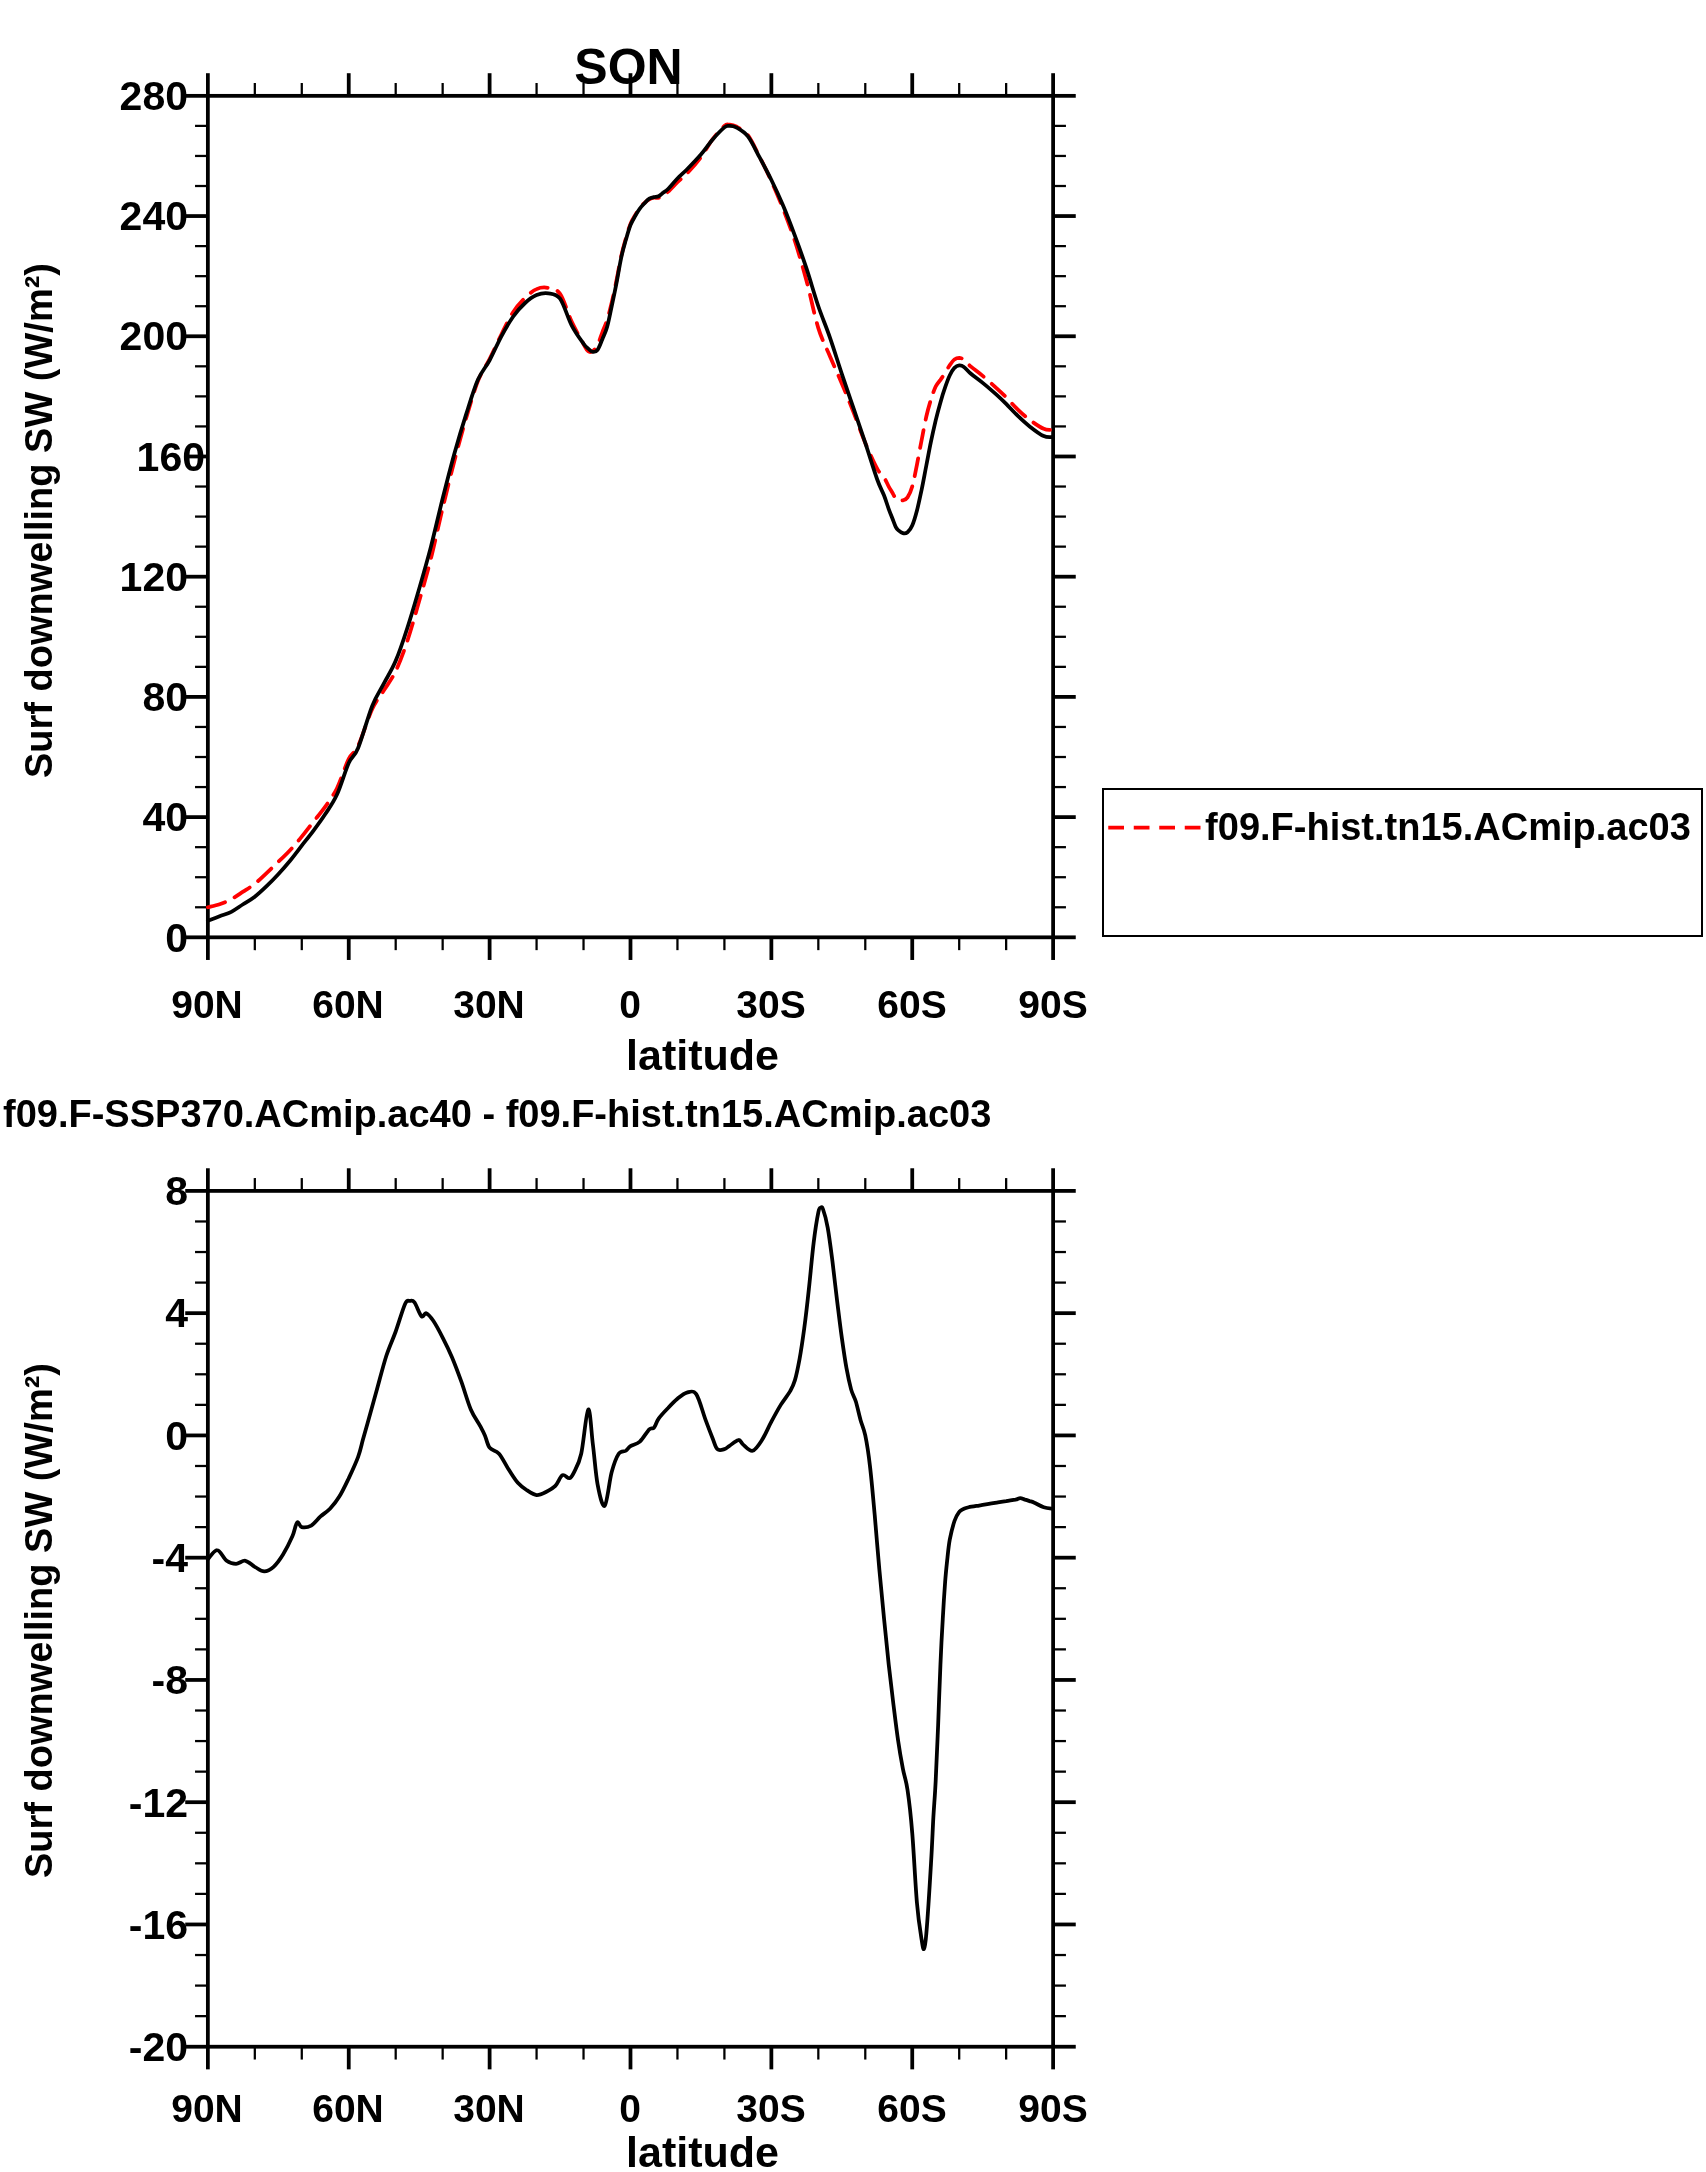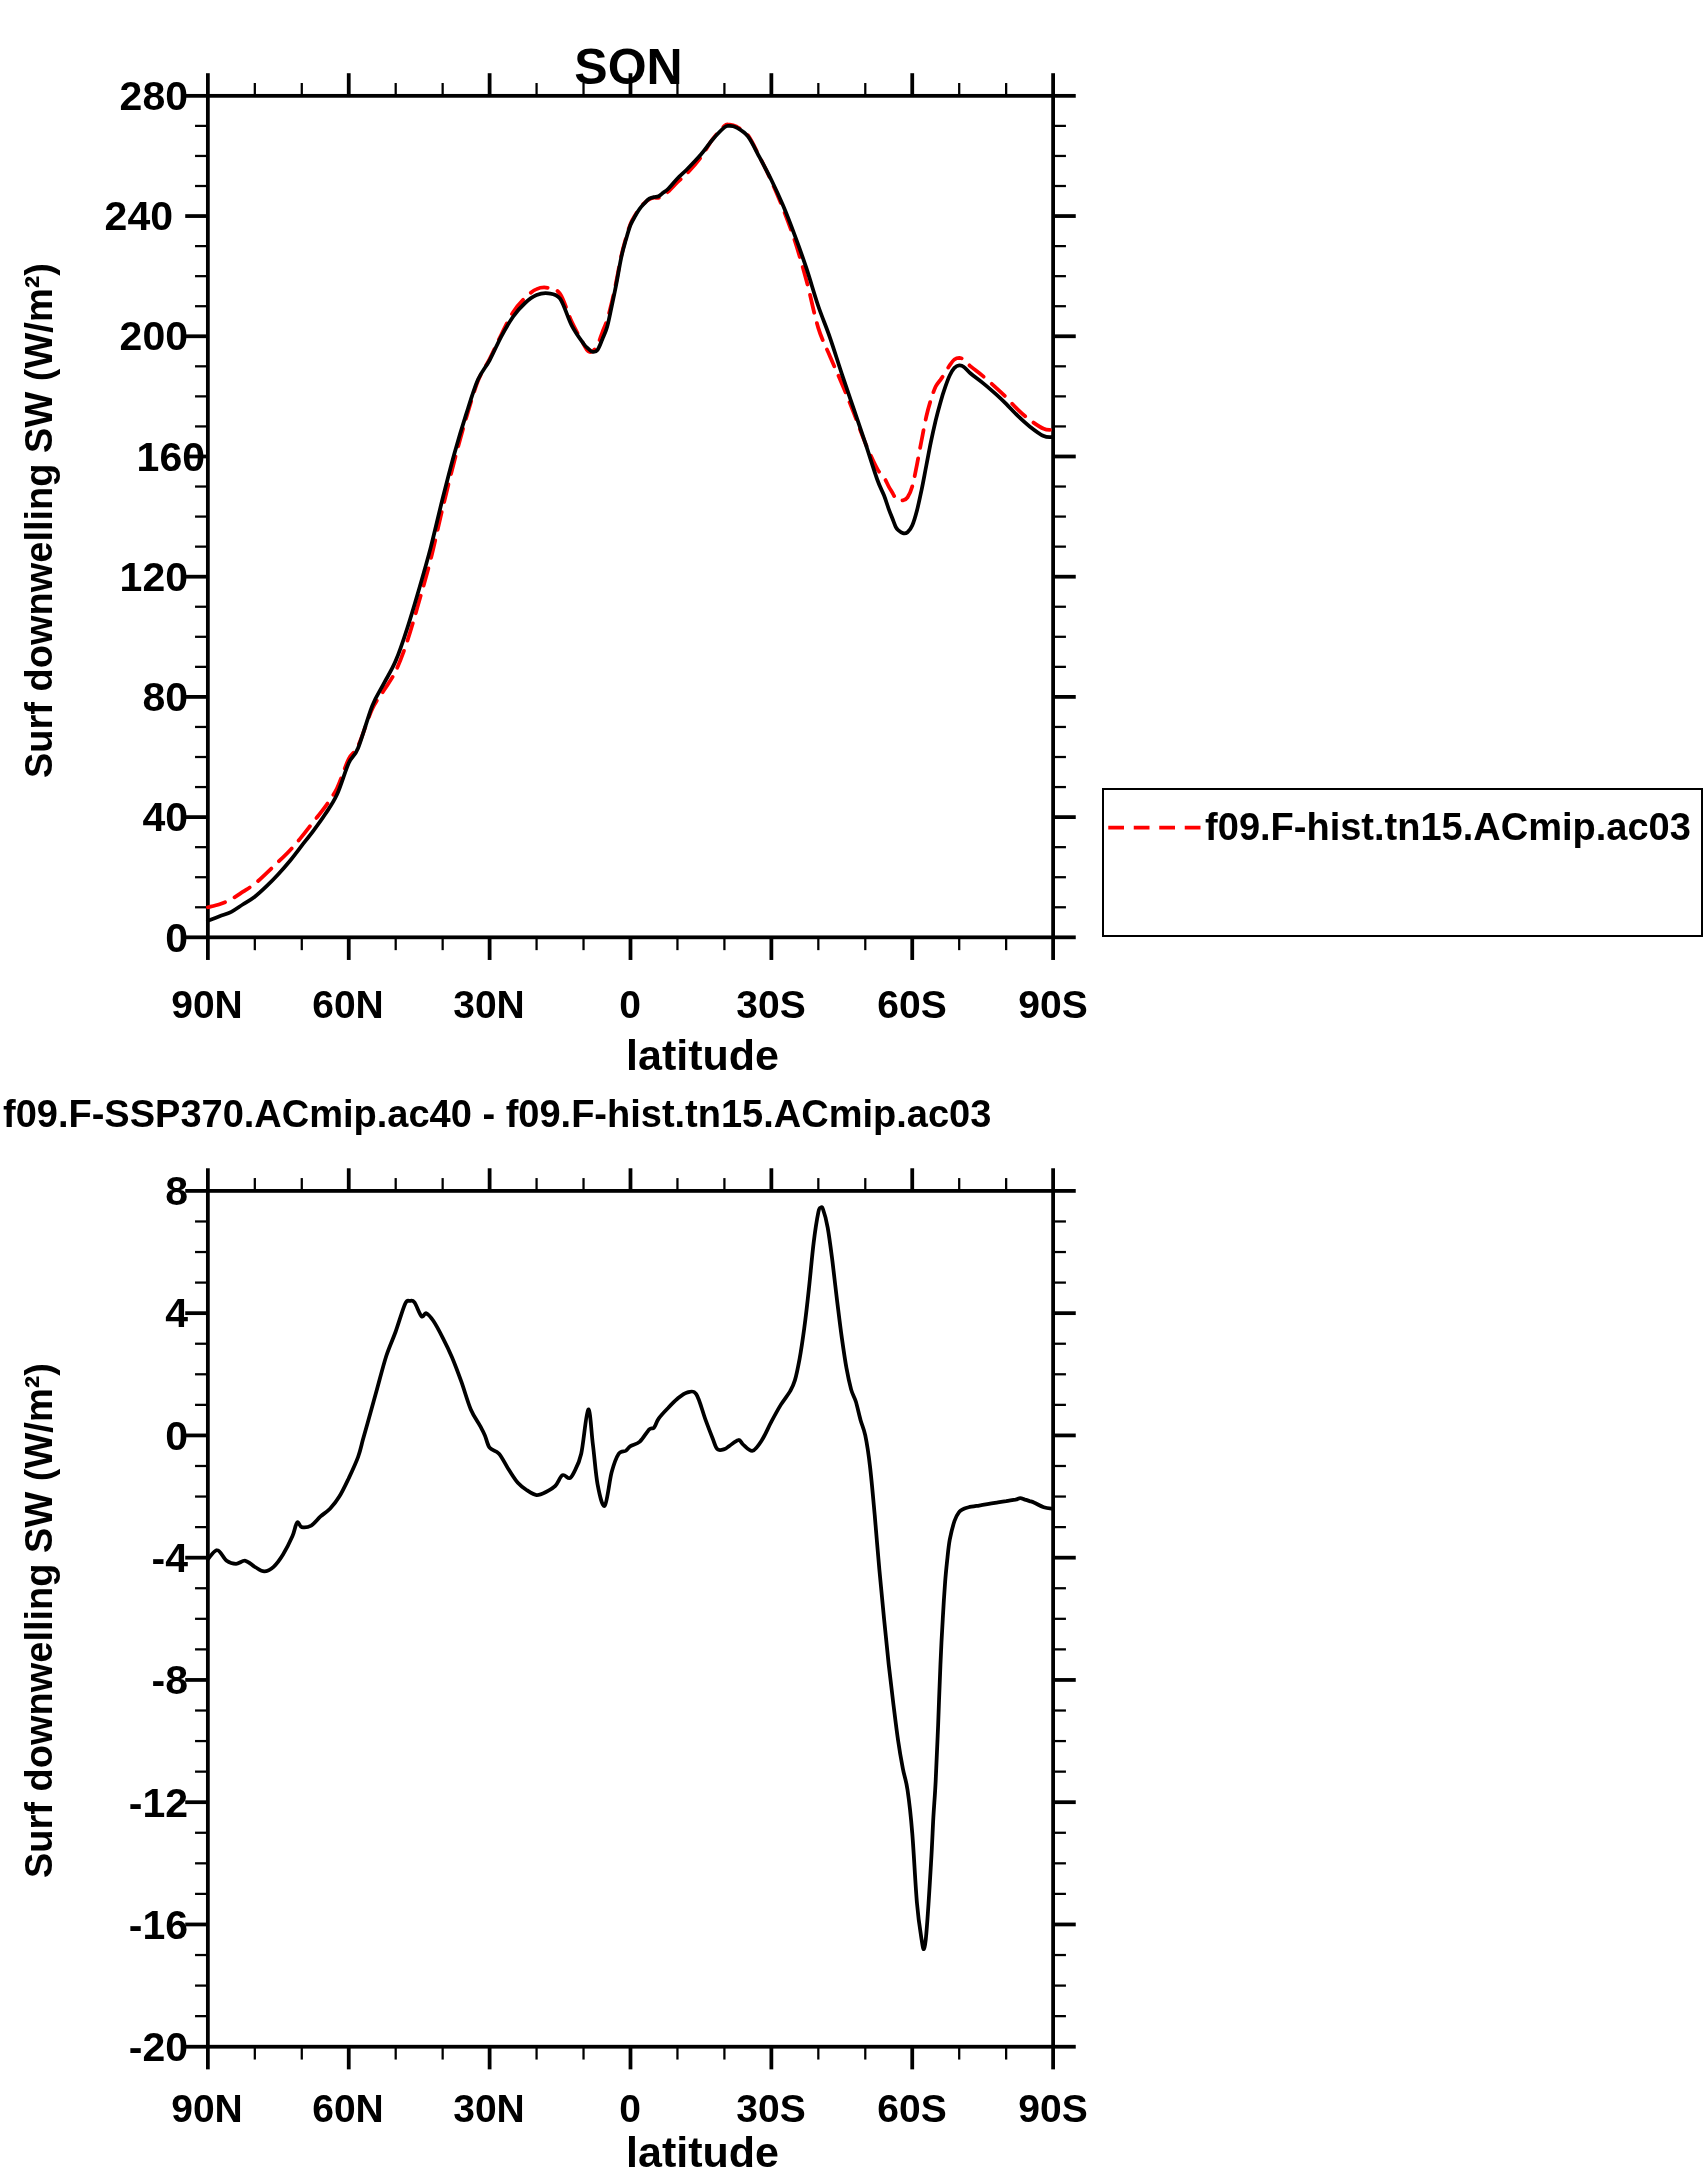--- a/index.html
+++ b/index.html
@@ -246,21 +246,21 @@
     <div class="x-tick" style="left: 566px; top: 984px; width: 128px;">0</div>
     <div class="x-tick" style="left: 707px; top: 984px; width: 128px;">30S</div>
     <div class="x-tick" style="left: 848px; top: 984px; width: 128px;">60S</div>
     <div class="x-tick" style="left: 989px; top: 984px; width: 128px;">90S</div>
     <div class="y-tick" style="left: 29px; top: 916px; width: 159px;">0</div>
     <div class="y-tick" style="left: 29px; top: 795px; width: 159px;">40</div>
     <div class="y-tick" style="left: 29px; top: 675px; width: 159px;">80</div>
     <div class="y-tick" style="left: 29px; top: 555px; width: 159px;">120</div>
     <div class="y-tick" style="left: 46px; top: 435px; width: 159px;">160</div>
     <div class="y-tick" style="left: 29px; top: 314px; width: 159px;">200</div>
-    <div class="y-tick" style="left: 14px; top: 194px; width: 159px;">240</div>
+    <div class="y-tick" style="left: 29px; top: 194px; width: 159px;">240</div>
     <div class="y-tick" style="left: 29px; top: 74px; width: 159px;">280</div>
     <div class="x-tick" style="left: 143px; top: 2088px; width: 128px;">90N</div>
     <div class="x-tick" style="left: 284px; top: 2088px; width: 128px;">60N</div>
     <div class="x-tick" style="left: 425px; top: 2088px; width: 128px;">30N</div>
     <div class="x-tick" style="left: 566px; top: 2088px; width: 128px;">0</div>
     <div class="x-tick" style="left: 707px; top: 2088px; width: 128px;">30S</div>
     <div class="x-tick" style="left: 848px; top: 2088px; width: 128px;">60S</div>
     <div class="x-tick" style="left: 989px; top: 2088px; width: 128px;">90S</div>
     <div class="y-tick" style="left: 29px; top: 2025px; width: 159px;">-20</div>
     <div class="y-tick" style="left: 29px; top: 1903px; width: 159px;">-16</div>

